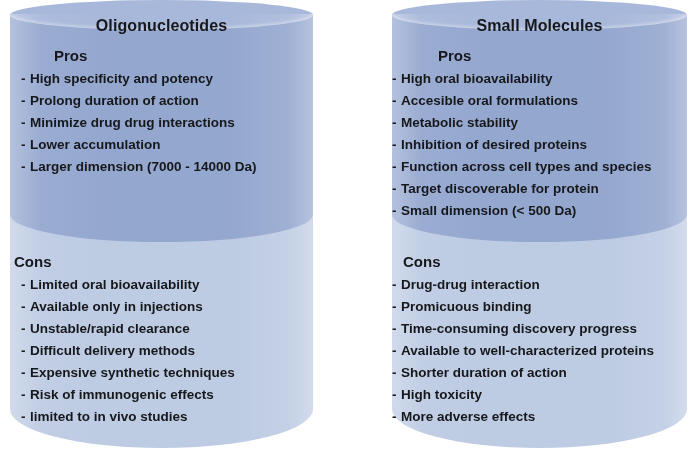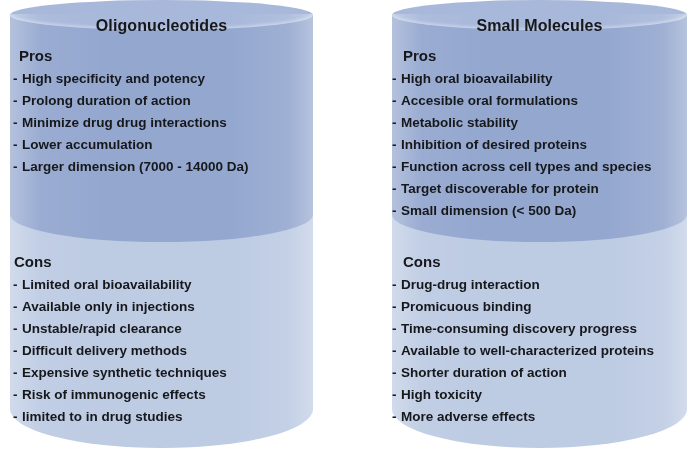--- a/index.html
+++ b/index.html
@@ -110,35 +110,35 @@
   .section-pros { top: 46px; }
   .section-cons { top: 252px; }
 
   .section-heading {
     font-size: 15px;
     font-weight: bold;
     color: #16181c;
     line-height: 20px;
     margin-bottom: 2px;
   }
-  .section-pros .section-heading { padding-left: 9px; }
+  .section-pros .section-heading { padding-left: 9px; margin-left: 35px; }
   .section-cons .section-heading { padding-left: 4px; }
 
   .bullet-list {
     list-style: none;
     margin: 0;
     padding: 0;
   }
   .bullet-list li {
     font-size: 13.5px;
     font-weight: bold;
     color: #16181c;
     line-height: 22px;
     white-space: nowrap;
-    padding-left: 3px;
+    padding-left: 11px;
   }
   .bullet-list li .dash {
     display: inline-block;
     width: 9px;
   }
 
   
   .cyl-right .section-pros .section-heading { padding-left: 11px; }
   .cyl-right .section-cons .section-heading { padding-left: 11px; }
   .cyl-right .bullet-list li { padding-left: 0; }
@@ -170,21 +170,21 @@
 
       <div class="section section-cons">
         <div class="section-heading">Cons</div>
         <ul class="bullet-list">
           <li><span class="dash">-</span><span>Limited oral bioavailability</span></li>
           <li><span class="dash">-</span><span>Available only in injections</span></li>
           <li><span class="dash">-</span><span>Unstable/rapid clearance</span></li>
           <li><span class="dash">-</span><span>Difficult delivery methods</span></li>
           <li><span class="dash">-</span><span>Expensive synthetic techniques</span></li>
           <li><span class="dash">-</span><span>Risk of immunogenic effects</span></li>
-          <li><span class="dash">-</span><span>limited to in drug studies</span></li>
+          <li><span class="dash">-</span><span>limited to in vivo studies</span></li>
         </ul>
       </div>
     </div>
   </div>
 
   <div class="cylinder cyl-right">
     <div class="cyl-body"></div>
     <div class="cyl-pros"></div>
     <div class="cyl-cap"></div>
     <div class="cyl-shade"></div>

